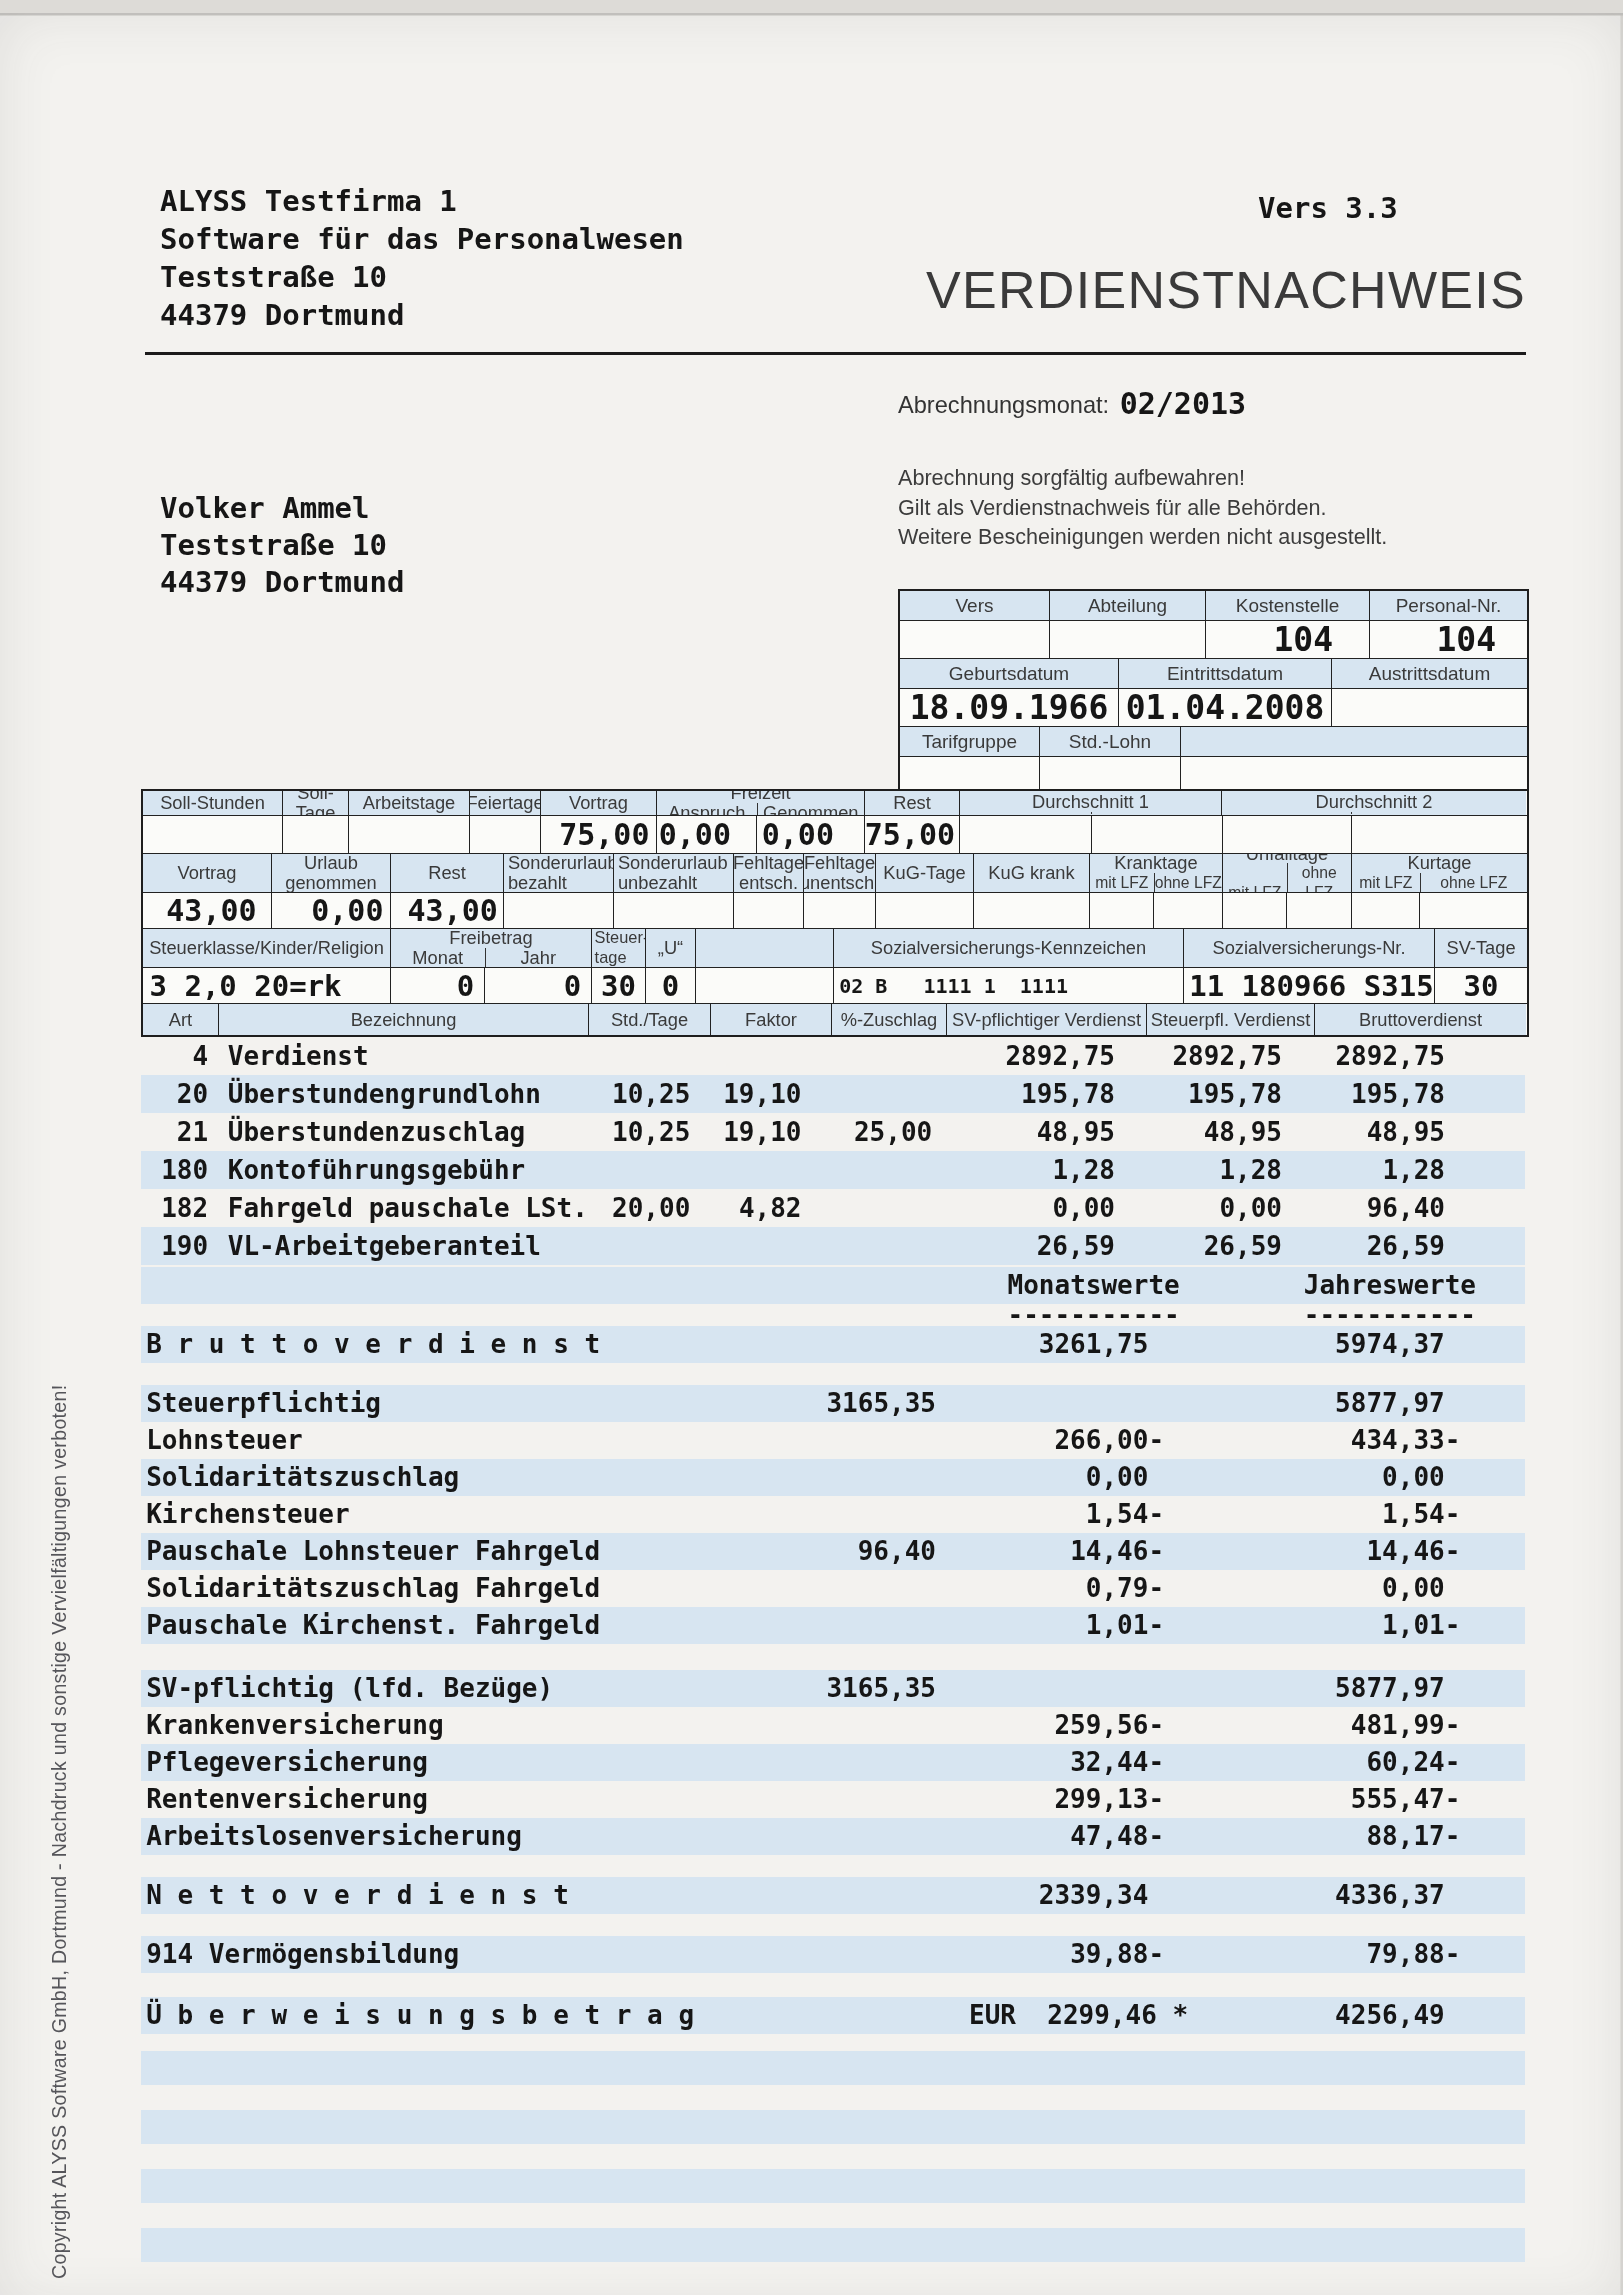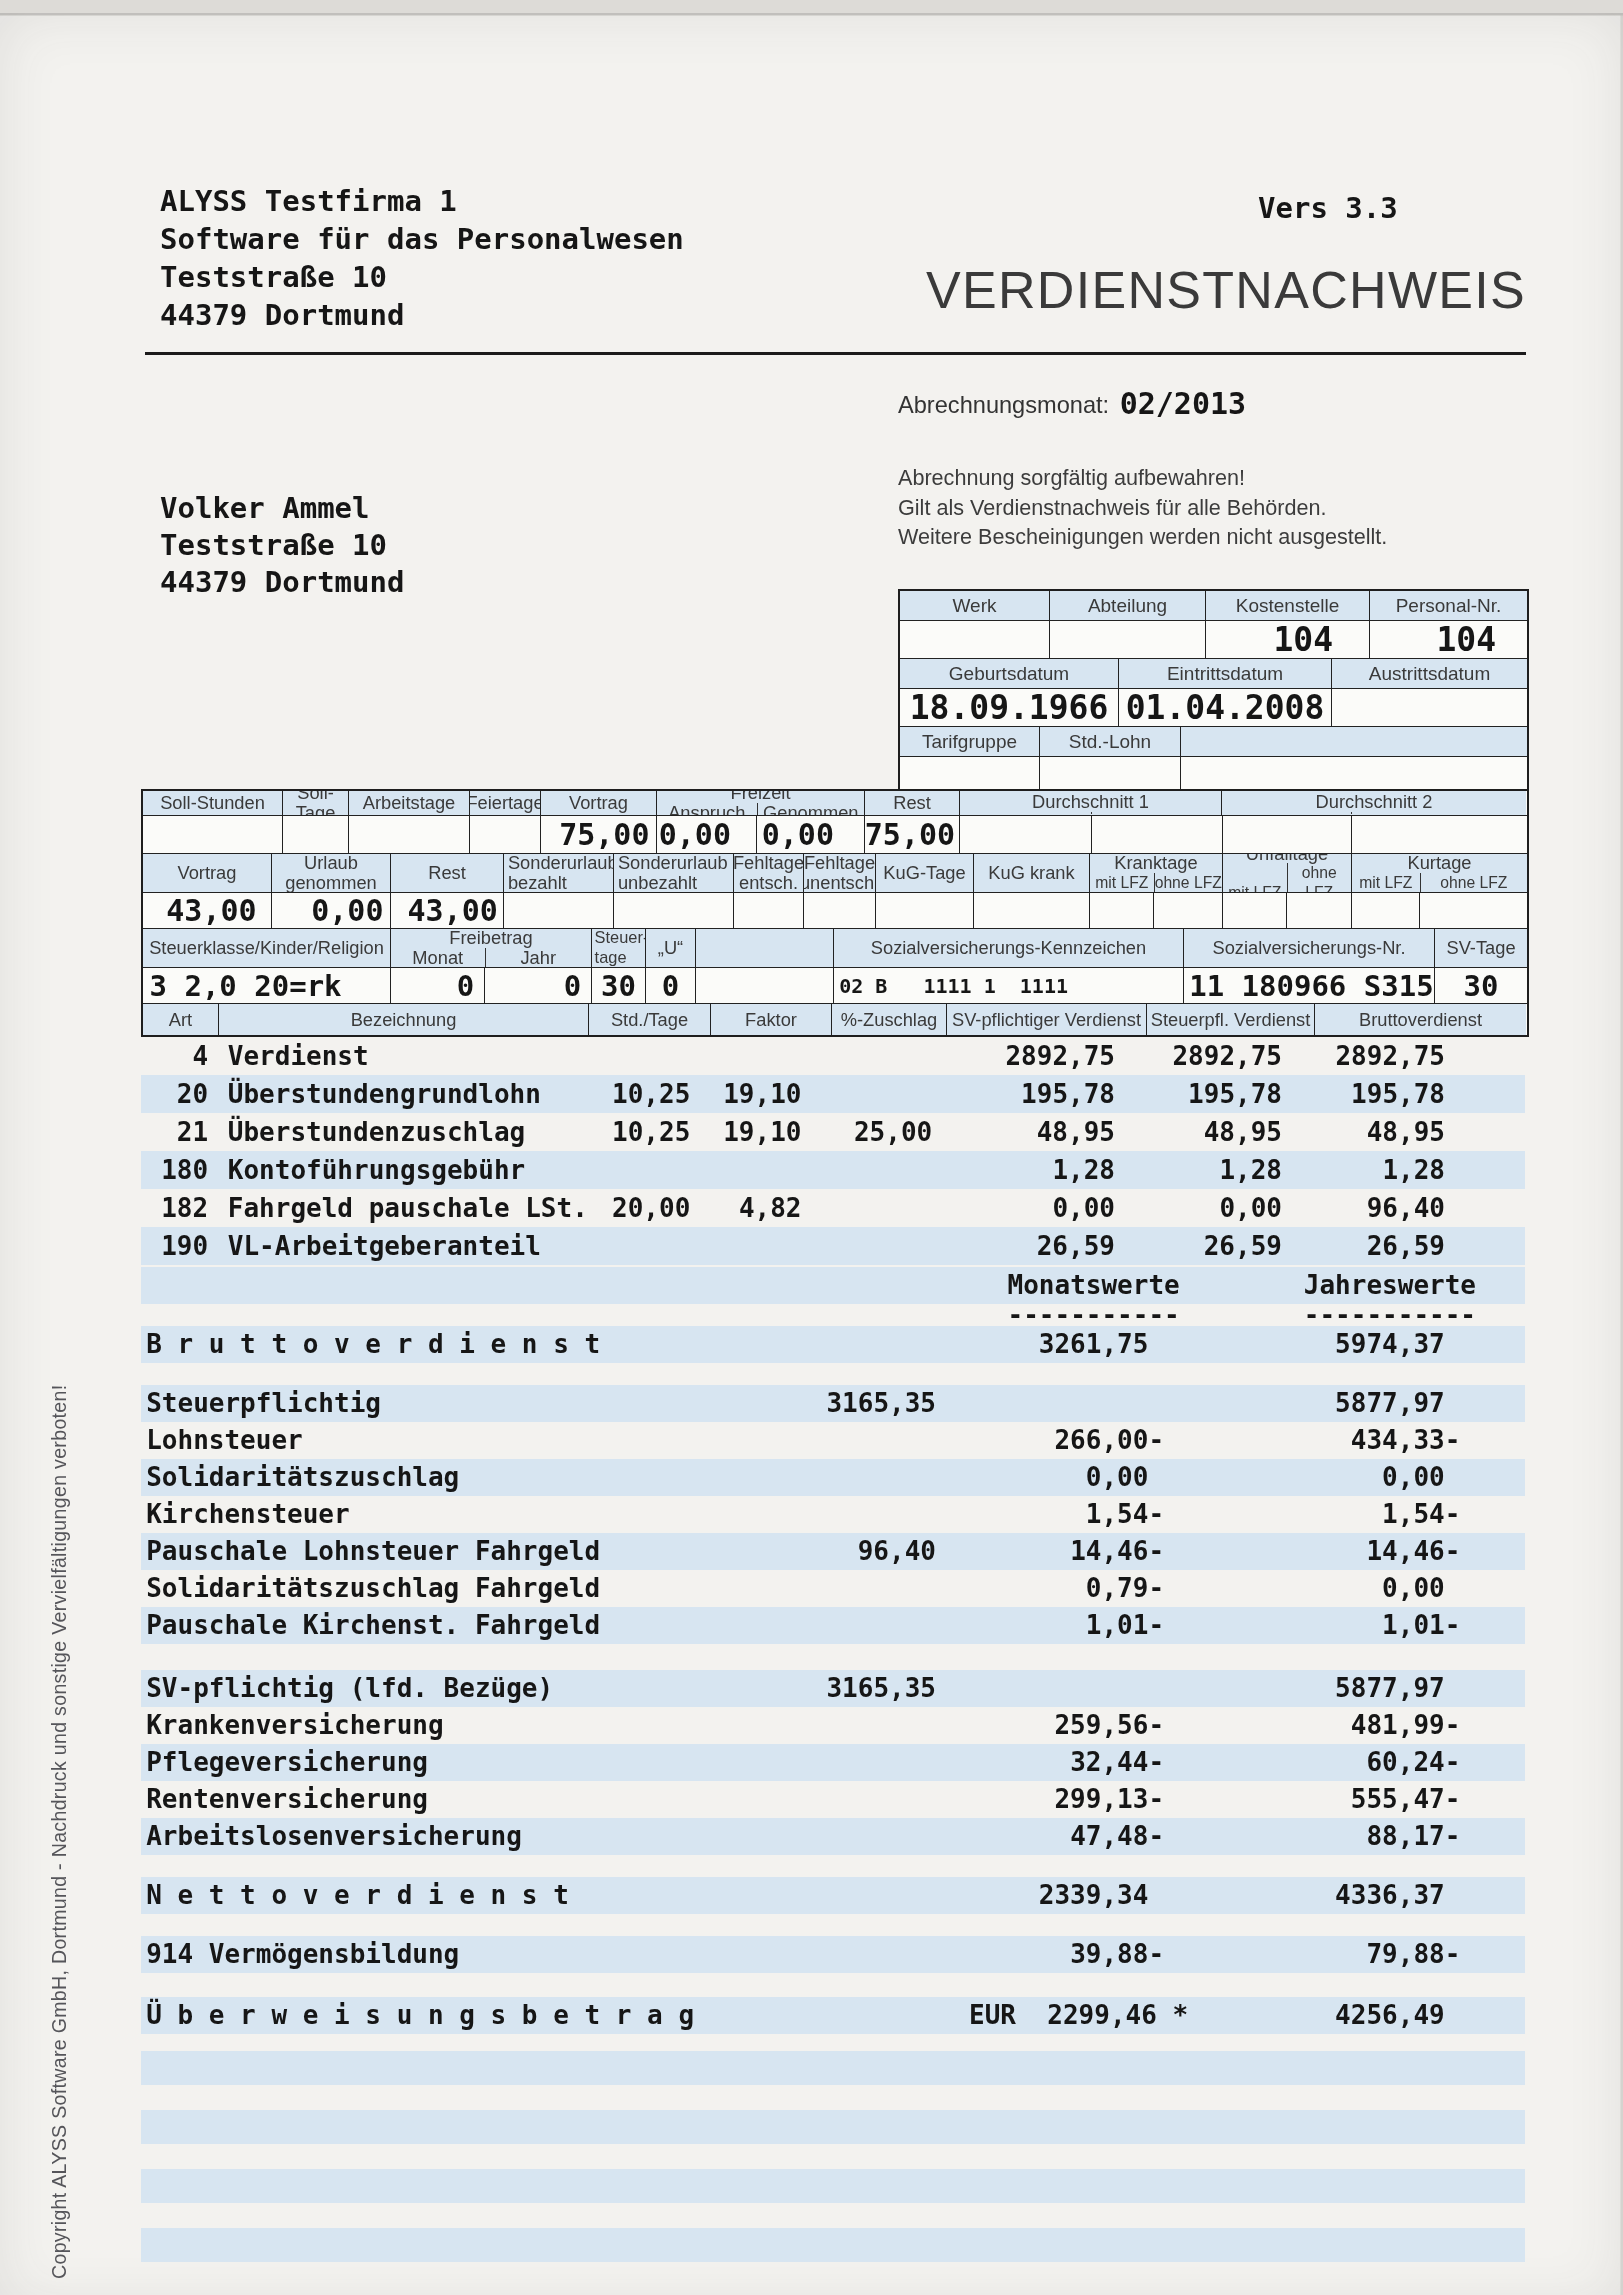--- a/index.html
+++ b/index.html
@@ -103,21 +103,21 @@
   </div>
 
   <div class="abs employee mono">
     <div>Volker Ammel</div>
     <div>Teststraße 10</div>
     <div>44379 Dortmund</div>
   </div>
 
   <div class="abs info btable">
     <div class="trow">
-      <div class="c hcell" style="width:149px">Werk</div>
+      <div class="c hcell" style="width:149px">Vers</div>
       <div class="c hcell" style="width:156px">Abteilung</div>
       <div class="c hcell" style="width:164px">Kostenstelle</div>
       <div class="c hcell" style="width:158px">Personal-Nr.</div>
     </div>
     <div class="trow">
       <div class="c vcell" style="width:149px"></div>
       <div class="c vcell" style="width:156px"></div>
       <div class="c vcell" style="width:164px;padding-right:36px">104</div>
       <div class="c vcell" style="width:158px;padding-right:31px">104</div>
     </div>

